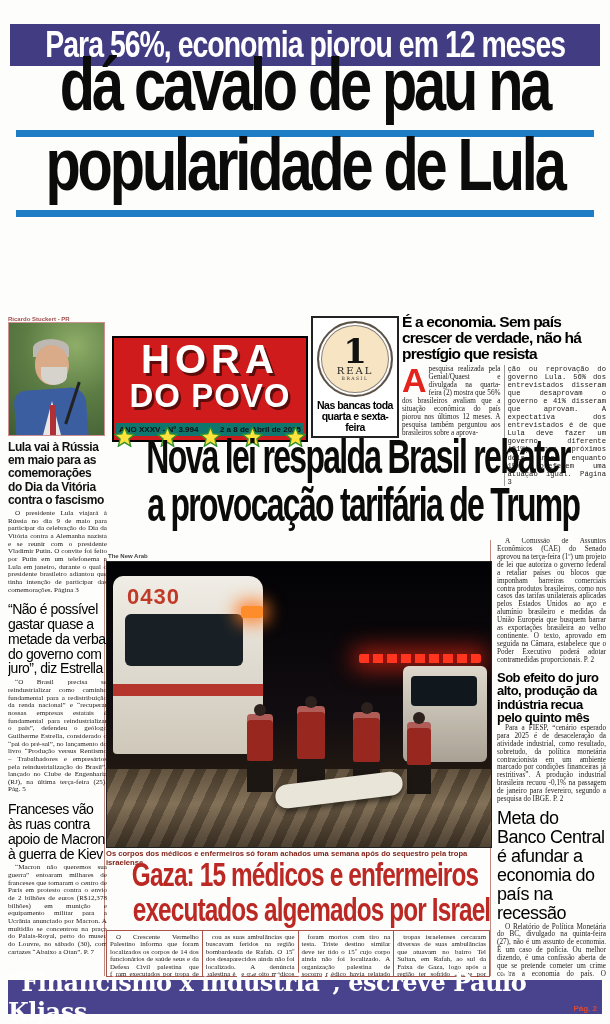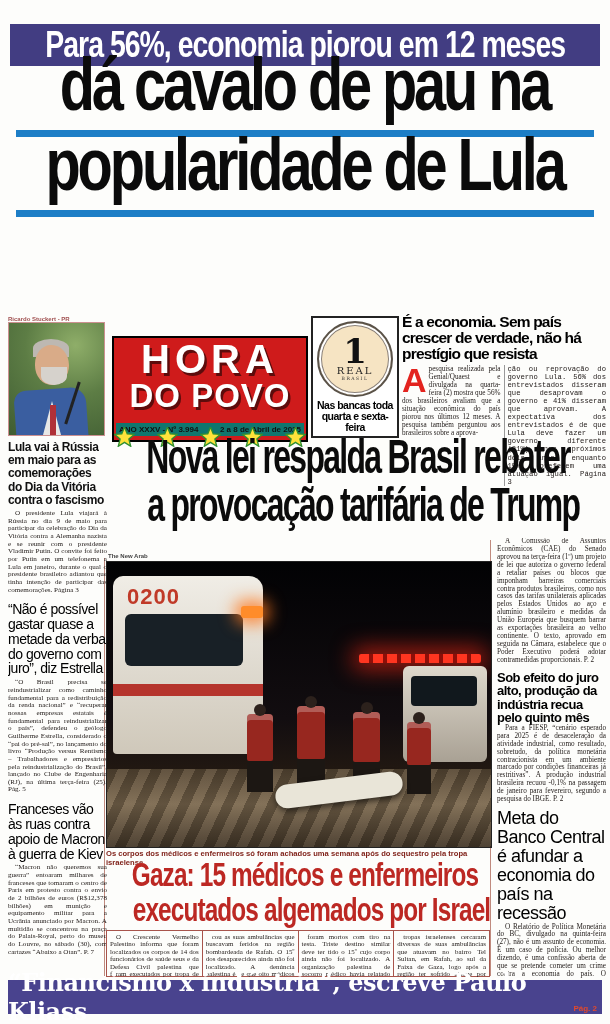--- a/index.html
+++ b/index.html
@@ -215,21 +215,21 @@
       <span class="nova-text cond">Nova lei respalda Brasil rebater</span>
     </div>
     <div class="nova-line">
       <span class="nova-text cond">a provocação tarifária de Trump</span>
     </div>
   </div>
   <div class="tna-credit">The New Arab</div>
 
   <div class="gaza-photo">
     <div class="amb-left">
-      <div class="amb-num">0200</div>
+      <div class="amb-num">0430</div>
       <div class="ws"></div>
       <div class="amb-light"></div>
       <div class="amb-stripe"></div>
     </div>
     <div class="lightbar"></div>
     <div class="amb-right">
       <div class="ws"></div>
     </div>
     <div class="ground"></div>
     <div class="medic" style="left:140px;top:152px;width:26px;height:78px;">

